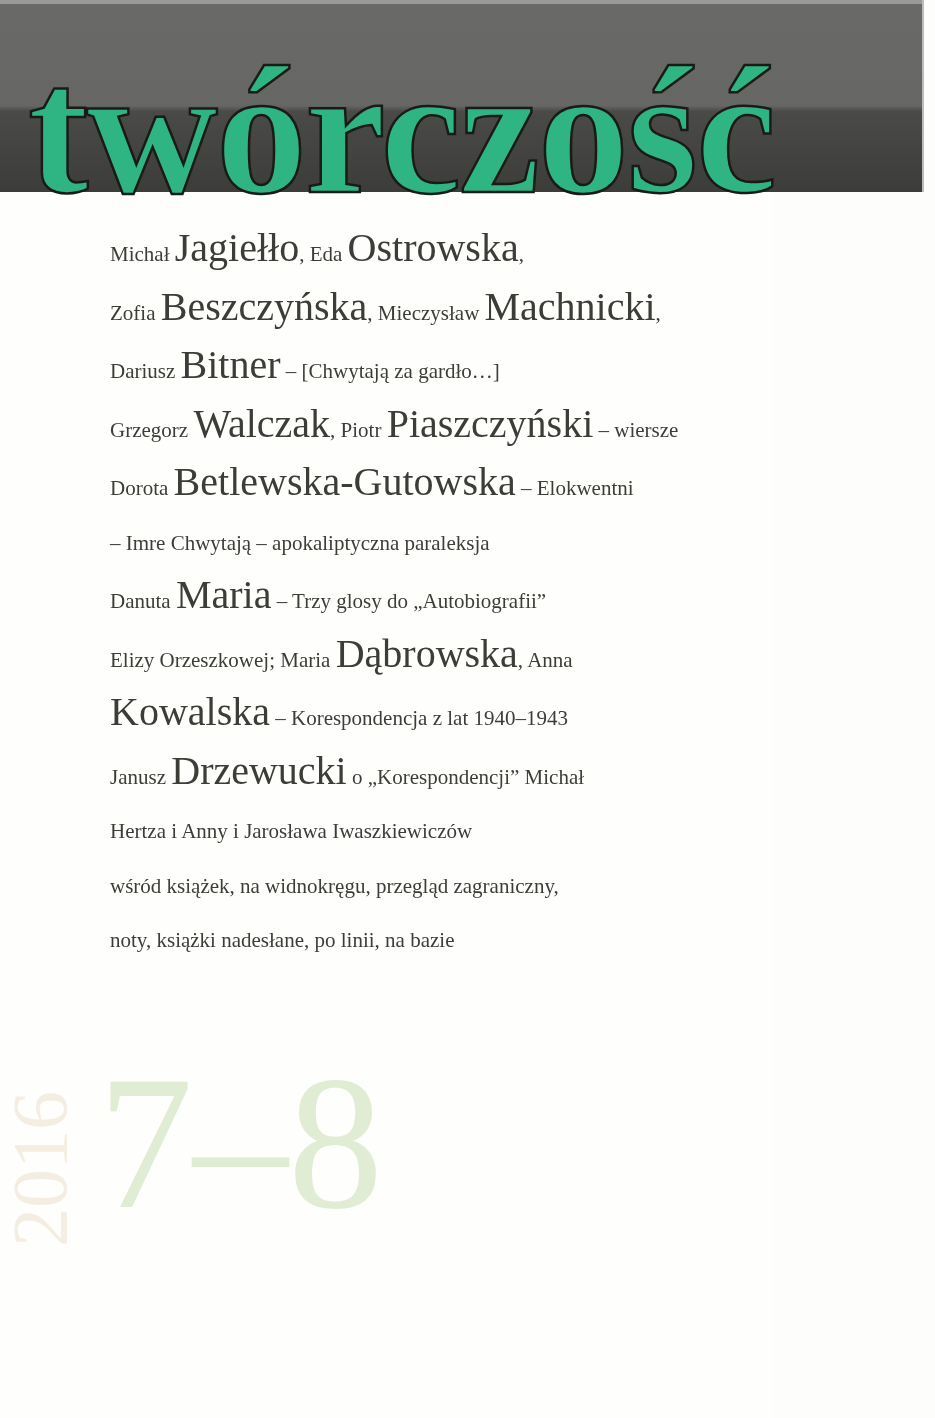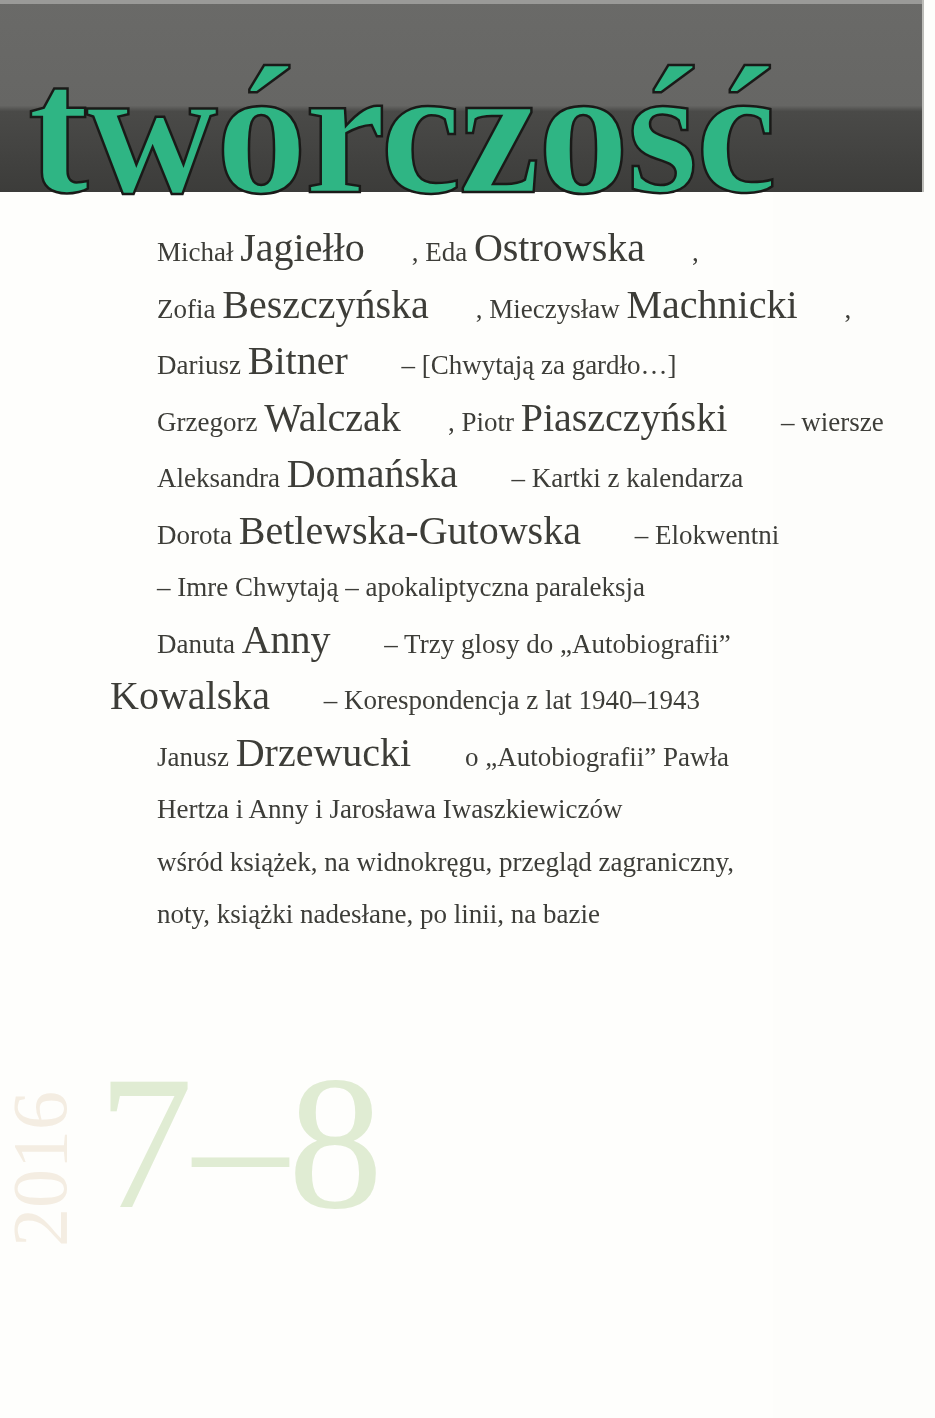--- a/index.html
+++ b/index.html
@@ -54,21 +54,21 @@
       left: 110px;
       top: 222px;
       width: 810px;
     }
     .line {
       font-size: 28px;
       line-height: 52.5px;
       white-space: nowrap;
       color: #3d3d38;
     }
-    .line .small { font-size: 27px; margin-left: 47px; }
+    .line .small { font-size: 21px; }
     .line .big { font-size: 40px; }
     .issue {
       position: absolute;
       left: 98px;
       top: 1048px;
       font-family: "Liberation Serif", "DejaVu Serif", serif;
       font-size: 190px;
       line-height: 1;
       color: #e0ecd3;
       white-space: nowrap;
@@ -94,26 +94,26 @@
 <div class="cover">
   <div class="header-band">
     <h1 class="masthead">twórczość</h1>
   </div>
 
   <div class="contents" id="toc">
       <div class="line"><span class="small">Michał </span><span class="big">Jagiełło</span><span class="small">, Eda </span><span class="big">Ostrowska</span><span class="small">,</span></div>
       <div class="line"><span class="small">Zofia </span><span class="big">Beszczyńska</span><span class="small">, Mieczysław </span><span class="big">Machnicki</span><span class="small">,</span></div>
       <div class="line"><span class="small">Dariusz </span><span class="big">Bitner</span><span class="small"> – [Chwytają za gardło…]</span></div>
       <div class="line"><span class="small">Grzegorz </span><span class="big">Walczak</span><span class="small">, Piotr </span><span class="big">Piaszczyński</span><span class="small"> – wiersze</span></div>
-      <div class="line"><span class="small">Aleksandra </span><span class="big">Domańska</span><span class="small"> – Kartki z kalendarza</span></div>
       <div class="line"><span class="small">Dorota </span><span class="big">Betlewska-Gutowska</span><span class="small"> – Elokwentni</span></div>
       <div class="line"><span class="small">– Imre Chwytają – apokaliptyczna paraleksja</span></div>
-      <div class="line"><span class="small">Danuta </span><span class="big">Anny</span><span class="small"> – Trzy glosy do „Autobiografii”</span></div>
+      <div class="line"><span class="small">Danuta </span><span class="big">Maria</span><span class="small"> – Trzy glosy do „Autobiografii”</span></div>
+      <div class="line"><span class="small">Elizy Orzeszkowej; Maria </span><span class="big">Dąbrowska</span><span class="small">, Anna</span></div>
       <div class="line"><span class="big">Kowalska</span><span class="small"> – Korespondencja z lat 1940–1943</span></div>
-      <div class="line"><span class="small">Janusz </span><span class="big">Drzewucki</span><span class="small"> o „Autobiografii” Pawła</span></div>
+      <div class="line"><span class="small">Janusz </span><span class="big">Drzewucki</span><span class="small"> o „Korespondencji” Michał</span></div>
       <div class="line"><span class="small">Hertza i Anny i Jarosława Iwaszkiewiczów</span></div>
       <div class="line"><span class="small">wśród książek, na widnokręgu, przegląd zagraniczny,</span></div>
       <div class="line"><span class="small">noty, książki nadesłane, po linii, na bazie</span></div>
     </div>
 
   <div class="issue">7–8</div>
   <div class="year">2016</div>
 </div>
 
 </body></html>

